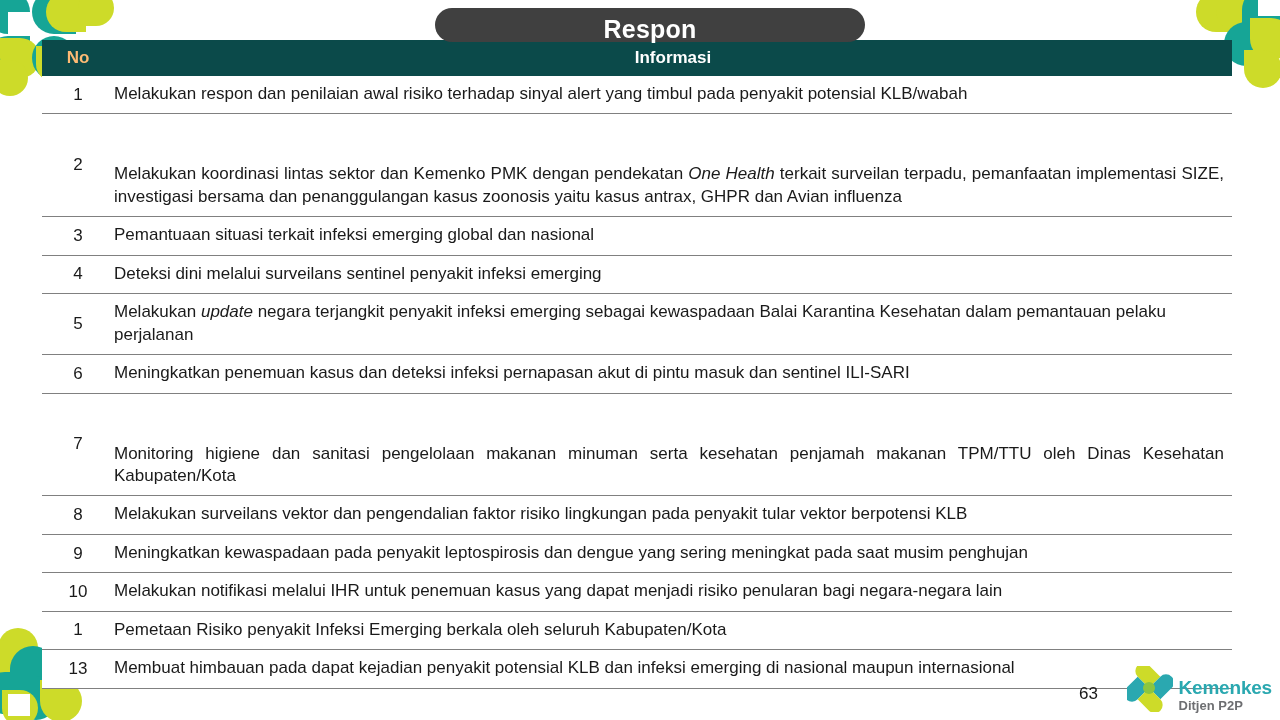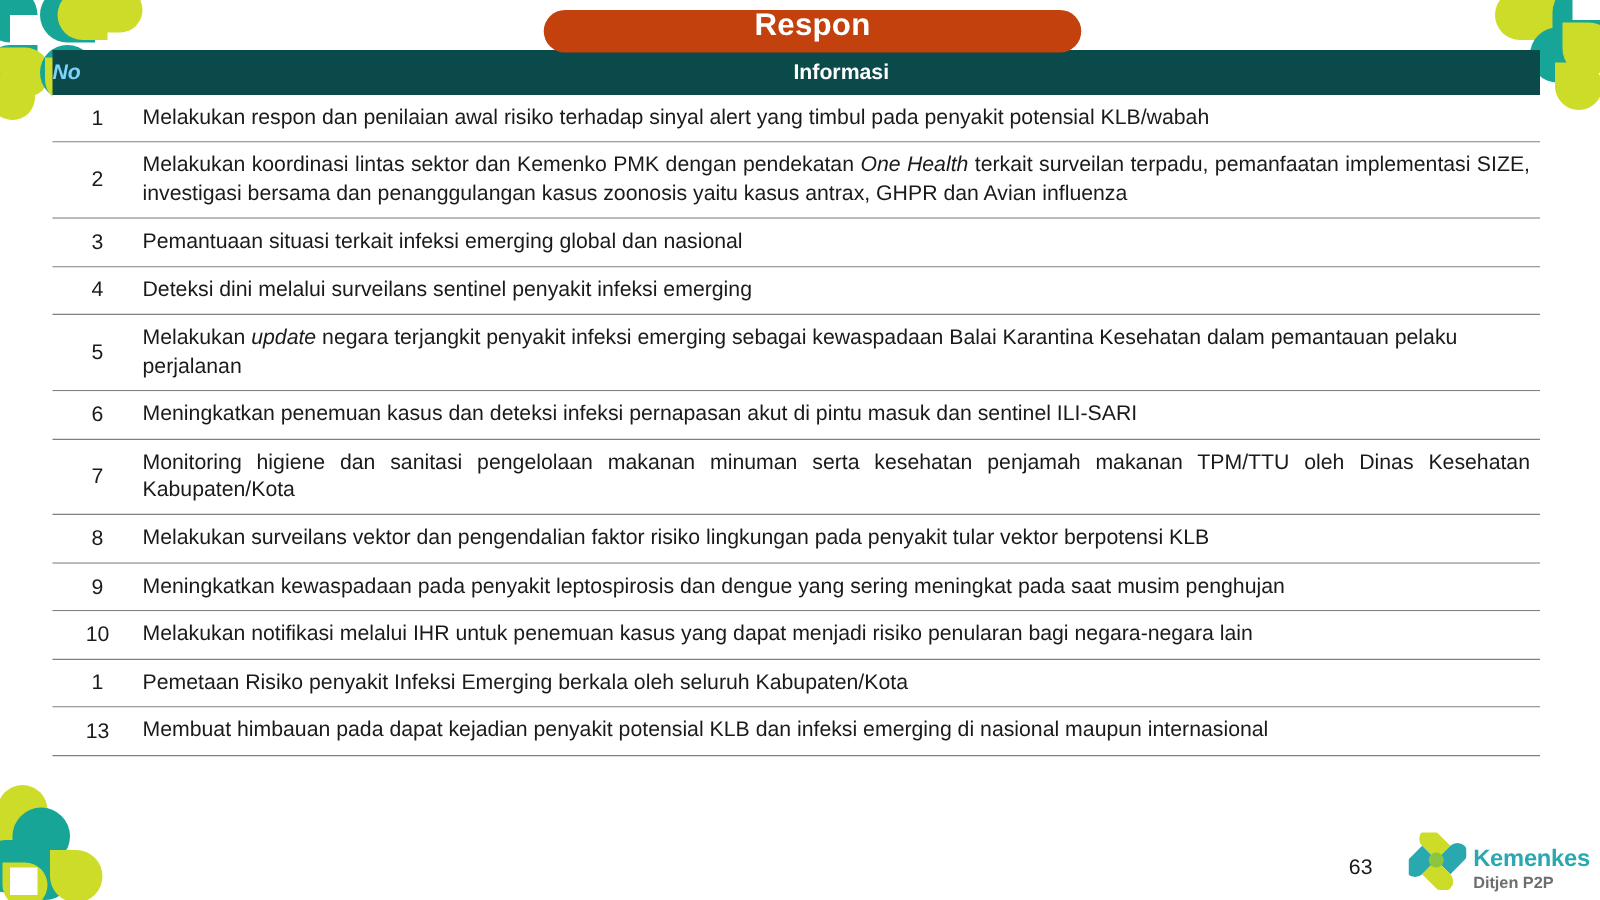--- a/index.html
+++ b/index.html
@@ -29,24 +29,24 @@
   .p-bl { border-radius: 50% 50% 50% 0; }   
   .p-br { border-radius: 50% 50% 0 50%; }
 
   
   #title-pill {
     position: absolute;
     left: 435px;
     top: 8px;
     width: 430px;
     height: 34px;
-    background: #c2410c;
+    background: #404040;
     border-radius: 17px;
     display: flex;
-    align-items: flex-start;
+    align-items: flex-end;
     justify-content: center;
     z-index: 5;
   }
   #title-pill .txt {
     color: #ffffff;
     font-size: 25px;
     font-weight: bold;
     letter-spacing: .2px;
     line-height: 1;
   }
@@ -61,24 +61,24 @@
   }
   #table-header {
     display: flex;
     background: #0b4a4a;
     height: 36px;
     align-items: center;
   }
   #table-header .col-no {
     width: 72px;
     flex: 0 0 72px;
-    color: #7dd3fc;
-    font-size: 17px;
-    font-weight: bold;
-    font-style: italic;
+    text-align: center;
+    color: #fdba74;
+    font-size: 17px;
+    font-weight: bold;
   }
   #table-header .col-info {
     flex: 1 1 auto;
     text-align: center;
     color: #fff;
     font-size: 17px;
     font-weight: bold;
   }
 
   .row {
@@ -100,20 +100,21 @@
   .row .cell-info {
     flex: 1 1 auto;
     font-size: 17px;
     color: #1a1a1a;
     padding: 7px 8px 8px 0;
     line-height: 1.32;
   }
   .row.multi .cell-info {
     text-align: justify;
     text-align-last: left;
+    margin-top: 42px;
   }
   .row .cell-info i { font-style: italic; }
 
   
   #page-number {
     position: absolute;
     right: 182px;
     bottom: 16px;
     font-size: 17px;
     color: #1a1a1a;

